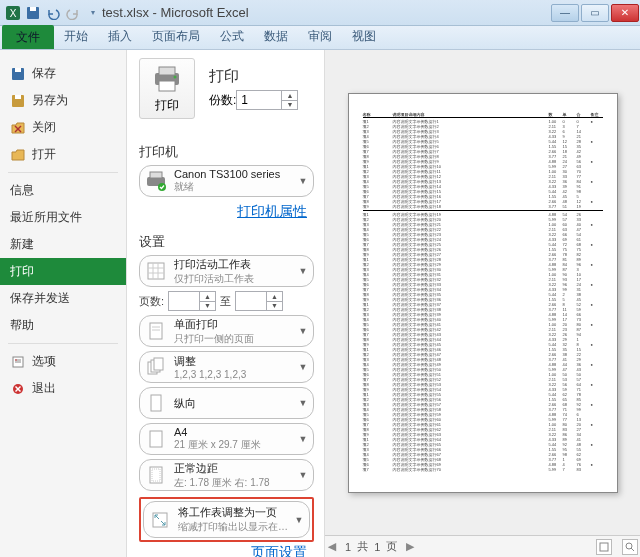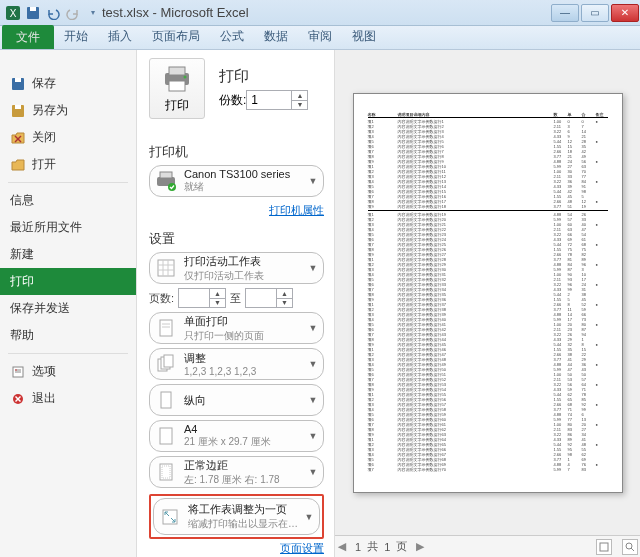--- a/index.html
+++ b/index.html
@@ -10,28 +10,28 @@
 .titlebar .qat { display: flex; align-items: center; gap: 2px; padding-left: 4px; }
 .titlebar .qat-icon { width: 18px; height: 18px; display: flex; align-items: center; justify-content: center; }
 .titlebar .title { flex: 1; color: #444; font-size: 13px; }
 .titlebar .winbtns { display: flex; }
 .titlebar .winbtn { width: 28px; height: 18px; background: linear-gradient(to bottom,#eaf3fb,#cfe2f3); border: 1px solid #8faecb; border-radius: 2px; margin: 0 1px; display: flex; align-items: center; justify-content: center; font-size: 10px; color: #3a5a7a; }
 .titlebar .winbtn.close { background: linear-gradient(to bottom,#e77,#c33); color: #fff; border-color: #a22; }
 .titlebar .winbtn.min { background: linear-gradient(to bottom,#d7e8f7,#b5d1e9); }
 
 
 .ribbon { height: 24px; background: linear-gradient(to bottom,#e8f1fa,#d7e6f4); display: flex; align-items: flex-end; border-bottom: 1px solid #b6c8da; }
-.ribbon .filetab { background: #1e8a3b; color: #e5e5e5; padding: 4px 14px; font-size: 12px; height: 24px; display: flex; align-items: center; border-radius: 2px 2px 0 0; margin-left: 2px; }
+.ribbon .filetab { background: #1e8a3b; color: #0f172a; padding: 4px 14px; font-size: 12px; height: 24px; display: flex; align-items: center; border-radius: 2px 2px 0 0; margin-left: 2px; }
 .ribbon .tab { padding: 4px 10px; color: #3a5a7a; font-size: 12px; }
 
 
 .backstage { display: flex; height: calc(557px - 50px); background: #fff; }
 
 
-.leftnav { width: 137px; background: #f5f5f5; border-right: 1px solid #ddd; padding-top: 20px; }
+.leftnav { width: 127px; background: #f5f5f5; border-right: 1px solid #ddd; padding-top: 10px; }
 .leftnav .item { display: flex; align-items: center; gap: 6px; padding: 5px 10px; color: #333; font-size: 12px; }
 .leftnav .item .ic { width: 16px; height: 16px; display: inline-flex; align-items: center; justify-content: center; }
 .leftnav .item.selected { background: #1e8a3b; color: #fff; position: relative; }
 .leftnav .item.selected::after { content: ""; position: absolute; right: -8px; top: 50%; transform: translateY(-50%); border: 8px solid transparent; border-left-color: #1e8a3b; }
 .leftnav .sep { height: 1px; background: #ddd; margin: 4px 8px; }
 
 
 .midpanel { width: 198px; padding: 8px 10px 0 12px; display: flex; flex-direction: column; overflow: hidden; border-right: 1px solid #ddd; }
 .printbtn-row { display: flex; align-items: center; gap: 14px; margin-bottom: 10px; }
 .bigbtn { width: 56px; display: flex; flex-direction: column; align-items: center; gap: 4px; border: 1px solid #d0d0d0; border-radius: 3px; padding: 6px 4px 4px; background: linear-gradient(to bottom,#fdfdfd,#f0f0f0); }
@@ -45,21 +45,21 @@
 
 .section-h { color: #333; font-size: 13px; margin: 6px 0 4px; }
 .hr { height: 1px; background: #ddd; margin: 4px 0; }
 
 .dd { border: 1px solid #c0c0c0; border-radius: 12px; background: #fdfdfd; display: flex; align-items: center; padding: 3px 4px; margin-bottom: 4px; position: relative; min-height: 32px; }
 .dd .ic { width: 24px; height: 24px; margin-right: 6px; display: flex; align-items: center; justify-content: center; flex-shrink: 0; }
 .dd .txt { flex: 1; overflow: hidden; }
 .dd .txt .t1 { font-size: 11px; color: #222; white-space: nowrap; overflow: hidden; text-overflow: ellipsis; }
 .dd .txt .t2 { font-size: 10px; color: #888; white-space: nowrap; overflow: hidden; text-overflow: ellipsis; }
 .dd .chev { width: 12px; color: #666; font-size: 9px; text-align: center; flex-shrink: 0; }
-.linkrow { text-align: right; font-size: 11px; margin: 2px 0 6px; }
+.linkrow { text-align: right; font-size: 14px; margin: 2px 7px 6px; }
 .linkrow a { color: #0066cc; text-decoration: underline; cursor: pointer; }
 
 .pagerow { display: flex; align-items: center; gap: 4px; margin-bottom: 4px; font-size: 11px; color: #444; }
 .pagerow .spin input { width: 30px; }
 
 .highlight-box { border: 2px solid #d43; border-radius: 2px; padding: 2px; margin-top: 2px; }
 
 
 .preview { flex: 1; background: #efefef; display: flex; flex-direction: column; }
 .preview .canvas-wrap { flex: 1; display: flex; align-items: center; justify-content: center; padding: 10px; }

